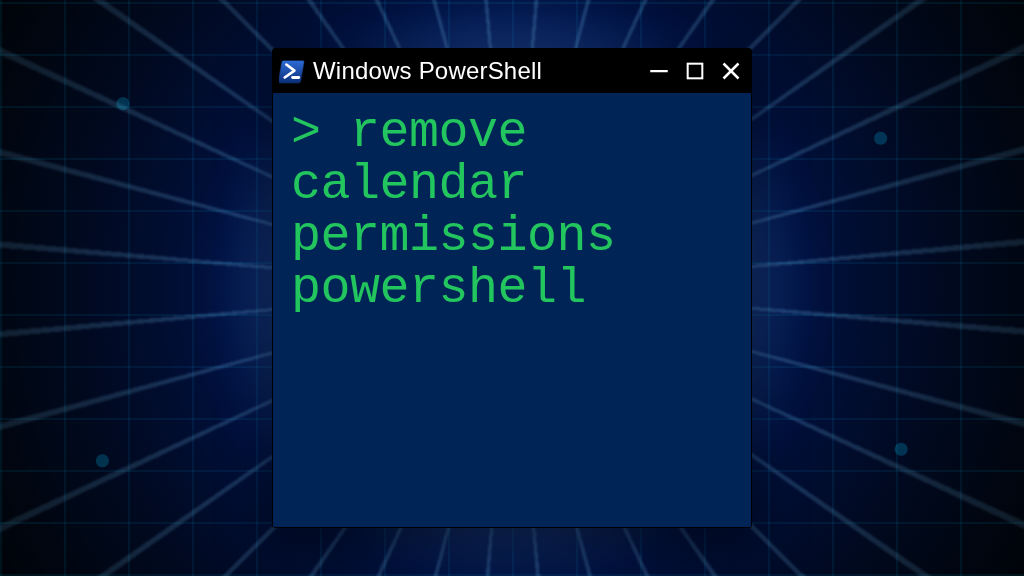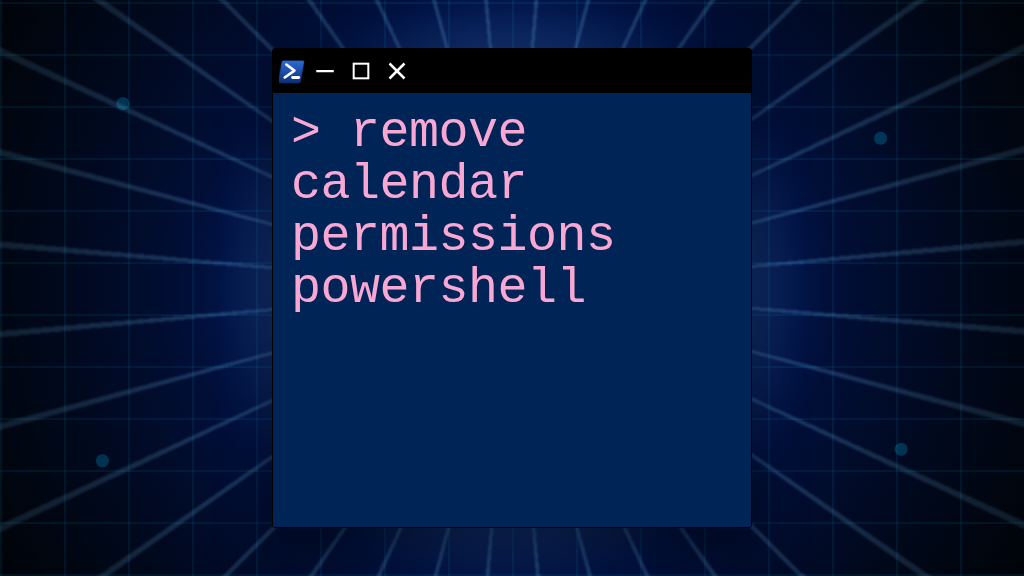--- a/index.html
+++ b/index.html
@@ -111,21 +111,21 @@
       width: 24px; height: 24px;
       display: flex; align-items: center; justify-content: center;
       color: #fff;
       cursor: pointer;
     }
     .win-btn svg { display: block; }
 
     .console {
       flex: 1;
       background: #012456;
-      color: #f9a8d4;
+      color: #22c55e;
       font-family: "Consolas", "Menlo", "Courier New", monospace;
       font-size: 50px;
       line-height: 1.04;
       padding: 14px 18px 18px 18px;
       white-space: pre-wrap;
       word-break: break-word;
       letter-spacing: -0.5px;
       overflow: hidden;
     }
     .console .prompt {
@@ -148,20 +148,21 @@
           <linearGradient id="psg" x1="0" y1="0" x2="0" y2="1">
             <stop offset="0%" stop-color="#2e6bd6"></stop>
             <stop offset="100%" stop-color="#0b2f7a"></stop>
           </linearGradient>
         </defs>
         <path d="M6 3 h23 a2 2 0 0 1 2 2.4 l-4 23 a3 3 0 0 1 -3 2.6 h-23 a2 2 0 0 1 -2 -2.4 l4 -23 a3 3 0 0 1 3 -2.6 z" fill="url(#psg)" stroke="#0a1a33" stroke-width="0.6"></path>
         <path d="M9 8 l10 7.5 -12 8.5" fill="none" stroke="#ffffff" stroke-width="3.2" stroke-linecap="round" stroke-linejoin="round"></path>
         <rect x="15" y="22.3" width="11" height="3.4" rx="1.7" fill="#ffffff"></rect>
       </svg>
     </span>
+    <span class="title-text">Windows PowerShell</span>
     <div class="win-controls">
       <span class="win-btn" title="Minimize">
         <svg viewBox="0 0 16 16" width="20" height="20">
             <rect x="1" y="7.2" width="14" height="1.8" fill="currentColor"></rect>
           </svg>
       </span>
       <span class="win-btn" title="Maximize">
         <svg viewBox="0 0 16 16" width="18" height="18">
             <rect x="1.5" y="1.5" width="13" height="13" fill="none" stroke="currentColor" stroke-width="1.8"></rect>
           </svg>

